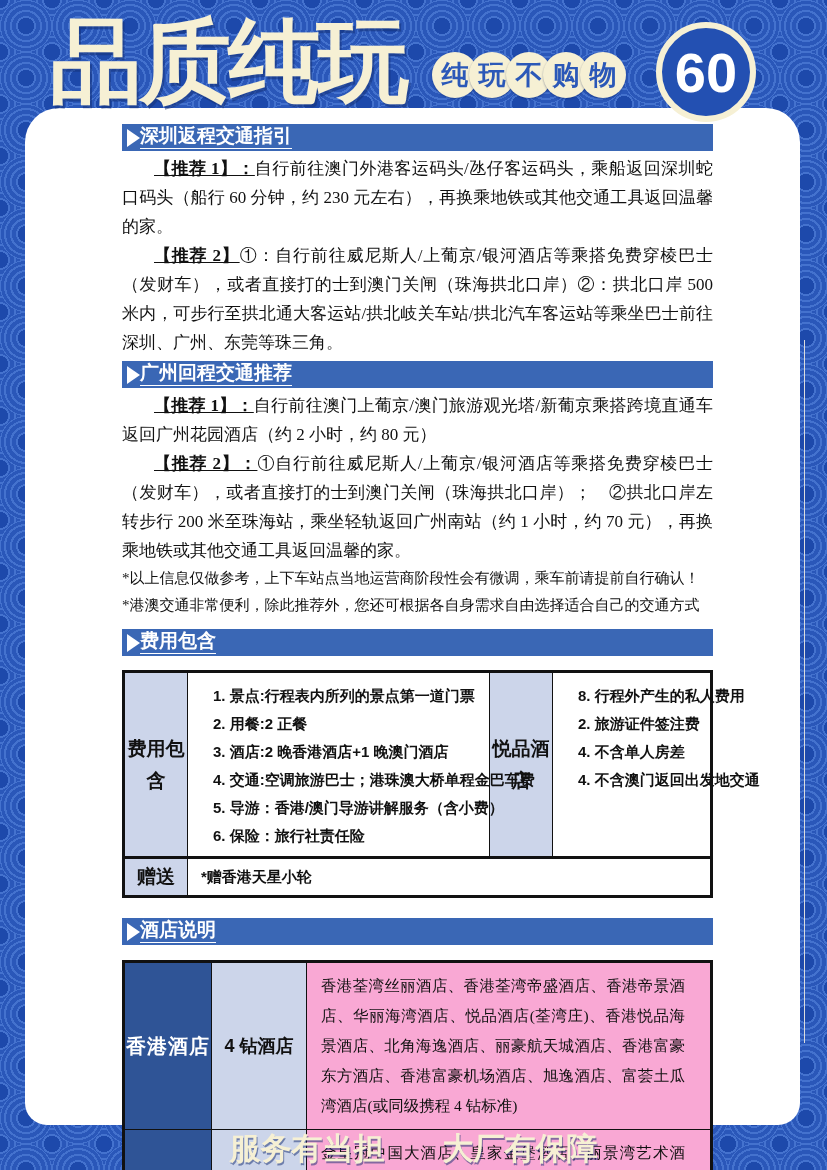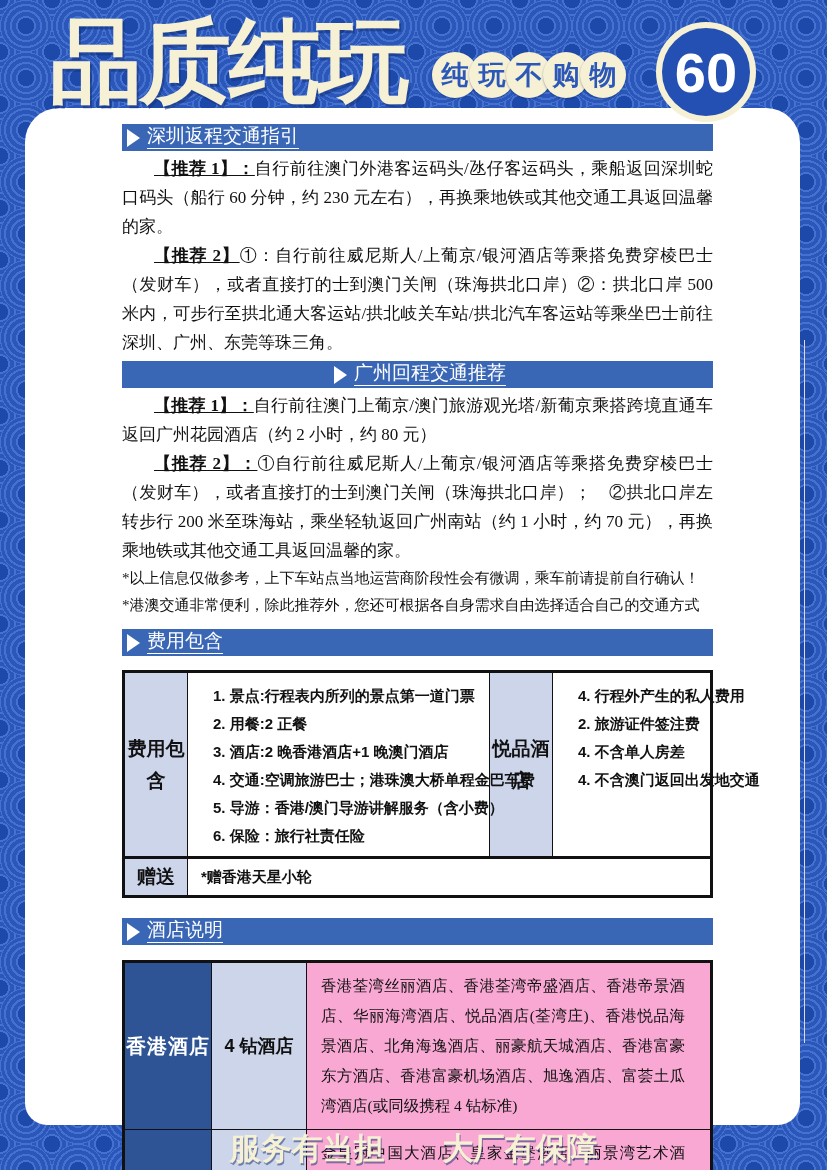--- a/index.html
+++ b/index.html
@@ -36,29 +36,29 @@
     position:absolute;left:656px;top:22px;width:88px;height:88px;z-index:3;
     border-radius:50%;background:#2350b2;border:6px solid #f6f0d4;
     display:flex;align-items:center;justify-content:center;
     color:#ffffff;font-size:56px;font-weight:900;
     font-family:"Liberation Sans","DejaVu Sans",sans-serif;
   }
   
   .content{position:absolute;left:97px;top:0;width:591px;z-index:2;}
   .section-bar{
     margin-top:16px;height:27px;background:#3a67b5;color:#fff;
-    display:flex;align-items:center;gap:7px;padding-left:5px;
-    font-size:19px;font-weight:400;
+    display:flex;align-items:center;padding-left:5px;
+    font-size:19px;font-weight:700;
   }
   .tri{width:0;height:0;border-left:13px solid #ffffff;border-top:9px solid transparent;border-bottom:9px solid transparent;}
   .bar-label{border-bottom:1.5px solid #ffffff;padding-bottom:1px;line-height:1.1;}
   .para{margin:0;font-size:17px;line-height:29px;color:#111;text-align:justify;}
   .plabel{font-weight:bold;text-decoration:underline;margin-left:32px;}
   .small-note{margin:0;font-size:15px;line-height:27px;color:#111;}
-  .bar-mt{margin-top:4px;justify-content:center;}
+  .bar-mt{margin-top:4px;}
   
   table{border-collapse:collapse;}
   .fee-table{width:591px;margin-top:14px;border:3px solid #111;table-layout:fixed;}
   .fee-table td,.fee-table th{border:1.5px solid #111;}
   .side-head{
     width:60px;background:#ccd5ea;font-weight:bold;font-size:19px;line-height:1.65;
     text-align:center;vertical-align:middle;color:#111;
     font-family:"Liberation Sans","DejaVu Sans",sans-serif;
   }
   .fee-list{vertical-align:top;padding:9px 6px 6px 25px;background:#fff;}
@@ -141,21 +141,21 @@
         <td class="fee-list" style="width:270px;">
           <div class="fee-item">1. 景点:行程表内所列的景点第一道门票</div>
           <div class="fee-item">2. 用餐:2 正餐</div>
           <div class="fee-item">3. 酒店:2 晚香港酒店+1 晚澳门酒店</div>
           <div class="fee-item">4. 交通:空调旅游巴士；港珠澳大桥单程金巴车费</div>
           <div class="fee-item">5. 导游：香港/澳门导游讲解服务（含小费）</div>
           <div class="fee-item">6. 保险：旅行社责任险</div>
         </td>
         <th class="side-head">悦品酒店</th>
         <td class="fee-list">
-          <div class="fee-item">4. 行程外产生的私人费用</div>
+          <div class="fee-item">8. 行程外产生的私人费用</div>
           <div class="fee-item">2. 旅游证件签注费</div>
           <div class="fee-item">4. 不含单人房差</div>
           <div class="fee-item">4. 不含澳门返回出发地交通</div>
         </td>
       </tr>
       <tr class="gift-row">
         <th class="side-head gift-head">赠送</th>
         <td class="gift-cell" colspan="3">*赠香港天星小轮</td>
       </tr>
     </tbody>

